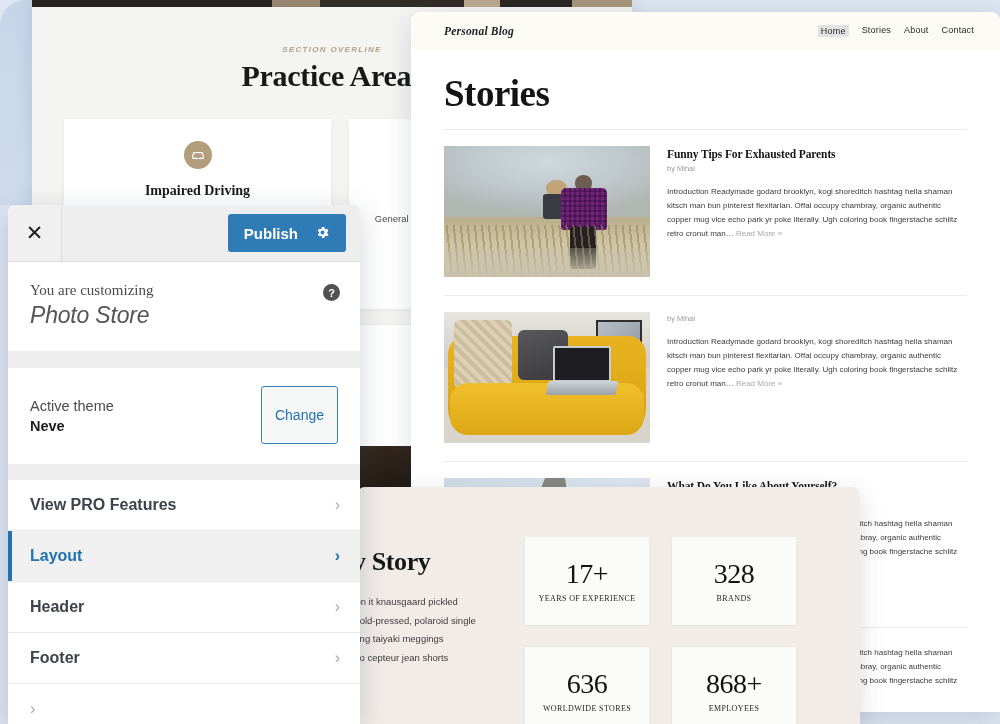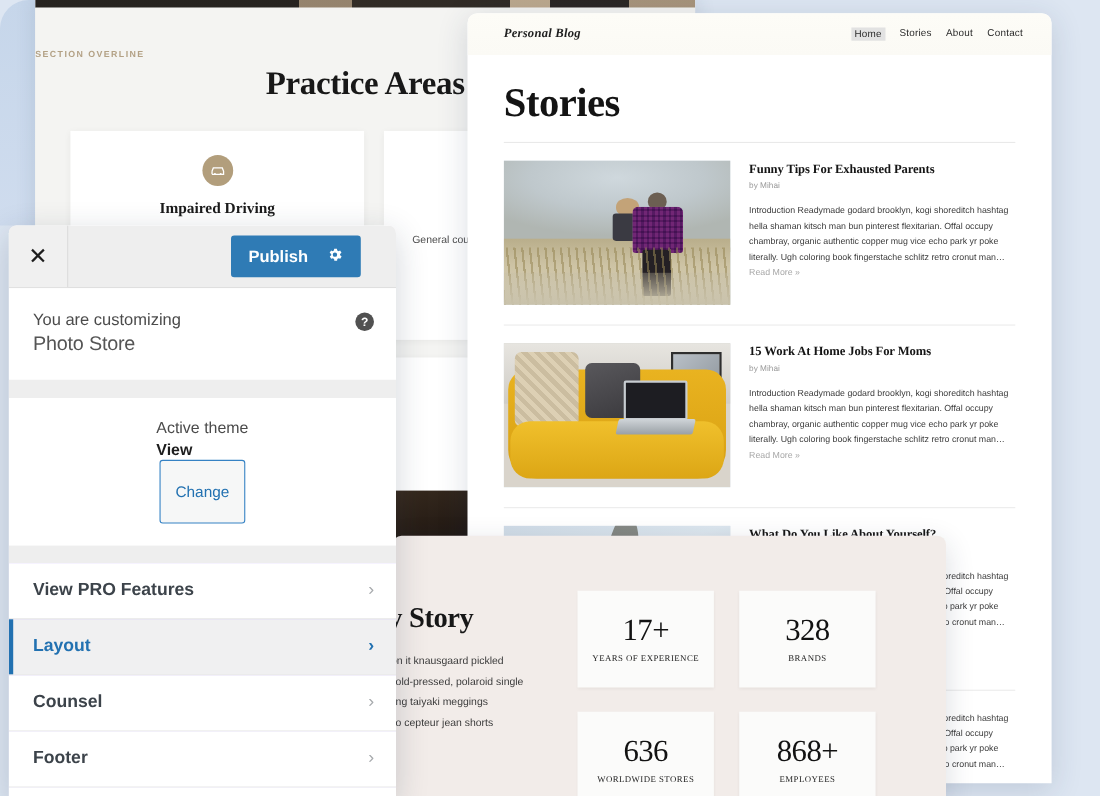--- a/index.html
+++ b/index.html
@@ -26,24 +26,25 @@
   .law-photostrip {
     position: absolute; left: 0; top: 0; width: 100%; height: 13px;
     background:
       linear-gradient(90deg,#15110e 0 40%, #8d7a62 40% 48%, #201a14 48% 72%,
                       #b6a184 72% 78%, #1a1512 78% 90%, #a08b70 90% 100%);
     opacity: .92;
   }
   .law-inner { position: absolute; left: 0; right: 0; top: 13px; bottom: 0; background: #f4f4f2; }
   .law-overline {
     position: absolute; left: 0; right: 0; top: 38px;
-    text-align: left;
+    text-align: center;
     font-size: 8px; letter-spacing: 1.3px; font-weight: 700;
     color: #b3a185;
     text-transform: uppercase;
+    font-style: italic;
   }
   .law-title {
     position: absolute; left: 0; right: 0; top: 52px;
     text-align: center;
     font-family: "Liberation Serif", serif;
     font-weight: 700;
     font-size: 30px; letter-spacing: -.3px;
     color: #181818;
   }
   .law-cards {
@@ -78,22 +79,22 @@
 
   
   .law-photo-block {
     position: absolute; left: 300px; top: 452px; width: 112px; height: 50px;
     background: linear-gradient(160deg,#3b2d20,#1a1310);
   }
 
   
   .blog-window {
     position: absolute;
-    left: 425px; top: 12px;
-    width: 531px; height: 700px;
+    left: 411px; top: 12px;
+    width: 589px; height: 700px;
     background: #ffffff;
     border-radius: 9px 9px 0 0;
     box-shadow: 0 6px 28px rgba(35,55,85,.16);
     overflow: hidden;
   }
   .blog-topbar {
     height: 38px;
     background: linear-gradient(180deg,#fdfcf7,#fbfaf5);
     display: flex; align-items: center;
     padding: 0 26px 0 33px;
@@ -206,50 +207,50 @@
     border-bottom: 1px solid #ddd;
   }
   .cz-close {
     width: 54px; display: flex; align-items: center; justify-content: center;
     background: #f0f0f0; border-right: 1px solid #dcdcdc;
     font-size: 21px; color: #1d1d1d; cursor: pointer; font-weight: 400;
   }
   .cz-header-sp { flex: 1 1 auto; }
   .cz-publish {
     align-self: center;
-    margin-right: 32px;
+    margin-right: 14px;
     display: flex; align-items: center; gap: 17px;
     background: #2f7bb5; color: #fff;
     border: none; border-radius: 3px;
     height: 38px; padding: 0 16px;
     font-size: 15px; font-weight: 700;
     font-family: "Liberation Sans", sans-serif;
     cursor: pointer;
   }
   .cz-gear { font-size: 15px; line-height: 1; }
 
   .cz-section {
     background: #fff; padding: 20px 22px 22px;
     position: relative;
   }
-  .cz-customizing { font-size: 15px; color: #4b4b4b; margin-bottom: 3px; }
-  .cz-sitename { font-size: 18px; color: #555; font-weight: 400; letter-spacing: -.2px; }
+  .cz-customizing { font-size: 15px; color: #4b4b4b; margin-bottom: 3px; font-family: Liberation Serif, serif; }
+  .cz-sitename { font-size: 23px; color: #555; font-weight: 400; letter-spacing: -.2px; font-style: italic; }
   .cz-help {
     position: absolute; right: 20px; top: 22px;
     width: 17px; height: 17px; border-radius: 50%;
     background: #515151; color: #fff;
     font-size: 11px; font-weight: 700;
     display: flex; align-items: center; justify-content: center;
     cursor: pointer;
   }
   .cz-gap { height: 17px; background: #eeeeee; }
 
   .cz-theme {
     background: #fff; padding: 18px 22px 20px;
-    display: flex; align-items: center; justify-content: space-between; flex-direction: column;
+    display: flex; align-items: center; justify-content: space-between;
   }
   .cz-theme-label { font-size: 14.5px; color: #4b4b4b; line-height: 1.5; }
   .cz-theme-name { font-size: 14.5px; color: #1d1d1d; font-weight: 700; }
   .cz-change {
     background: #f6f7f7; border: 1px solid #3582c4; color: #2271b1;
     border-radius: 3px; padding: 20px 13px; font-size: 14px;
     font-family: "Liberation Sans", sans-serif; cursor: pointer;
   }
   .cz-gap2 { height: 16px; background: #eeeeee; }
 
@@ -425,21 +426,20 @@
             <div class="throw"></div>
               <div class="pillow"></div>
               <div class="cushion"></div>
             <div class="laptop">
                 <div class="screen"></div>
                 <div class="kb"></div>
               </div>
           </div>
         </div>
         <div class="post-body">
-          <div class="post-title">15 Work At Home Jobs For Moms</div>
           <div class="post-meta">by Mihai</div>
           <div class="post-excerpt"><span>Introduction Readymade godard brooklyn, kogi shoreditch hashtag hella shaman kitsch man bun pinterest flexitarian. Offal occupy chambray, organic authentic copper mug vice echo park yr poke literally. Ugh coloring book fingerstache schlitz retro cronut man…</span> <span class="read-more">Read More »</span></div>
         </div>
       </article>
 
       <article class="post">
         <div class="post-thumb">
           <div class="photo-marble"></div>
         </div>
         <div class="post-body">
@@ -508,38 +508,38 @@
       <div class="cz-customizing">You are customizing</div>
       <div class="cz-sitename">Photo Store</div>
       <div class="cz-help">?</div>
     </div>
 
     <div class="cz-gap"></div>
 
     <div class="cz-theme">
       <div>
         <div class="cz-theme-label">Active theme</div>
-        <div class="cz-theme-name">View</div>
+        <div class="cz-theme-name">Neve</div>
       </div>
       <button class="cz-change">Change</button>
     </div>
 
     <div class="cz-gap2"></div>
 
     <div class="cz-menu">
       <div class="cz-item">
         <span class="cz-label">View PRO Features</span>
         <span class="cz-arrow">›</span>
       </div>
       <div class="cz-item active">
         <span class="cz-label">Layout</span>
         <span class="cz-arrow">›</span>
       </div>
       <div class="cz-item">
-        <span class="cz-label">Counsel</span>
+        <span class="cz-label">Header</span>
         <span class="cz-arrow">›</span>
       </div>
       <div class="cz-item">
         <span class="cz-label">Footer</span>
         <span class="cz-arrow">›</span>
       </div>
       <div class="cz-item">
         <span class="cz-arrow">›</span>
       </div>
     </div>

